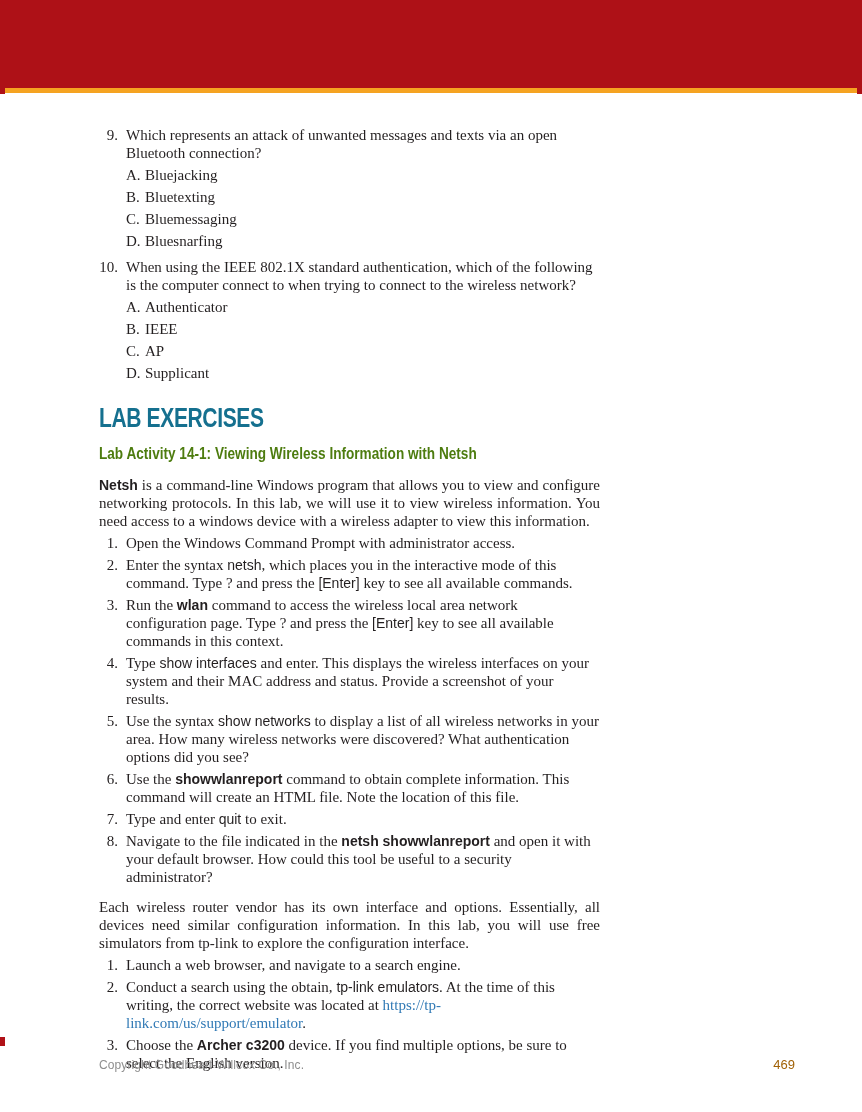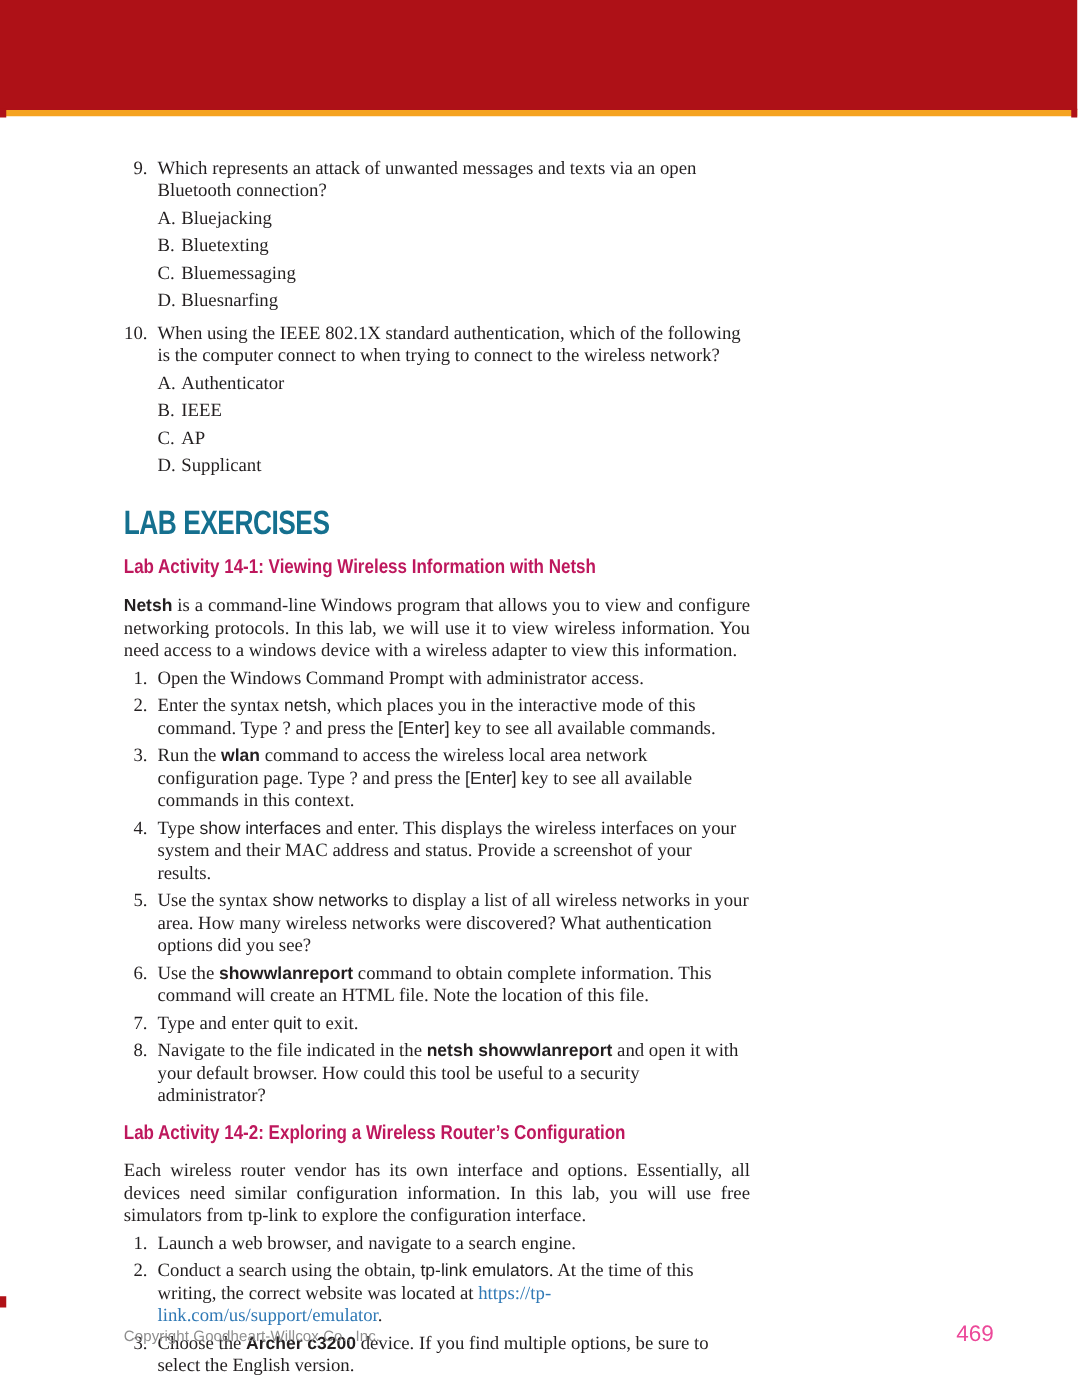--- a/index.html
+++ b/index.html
@@ -29,42 +29,42 @@
     margin-top:19px; margin-bottom:9px;
     font-family:Liberation Sans, sans-serif;
     font-weight:bold; font-size:27px; line-height:1.0;
     color:#15708f; letter-spacing:-0.5px;
   }
   .lab-ex-heading > span { display:inline-block; transform:scaleX(0.78); transform-origin:left center; white-space:nowrap; }
 
   .activity-title {
     font-family:"Liberation Sans", sans-serif;
     font-weight:bold; font-size:16px; line-height:1.15;
-    color:#be185d; margin-bottom:5px;
+    color:#4d7c0f; margin-bottom:5px;
   }
   .activity-title > span { display:inline-block; transform:scaleX(0.85); transform-origin:left center; white-space:nowrap; }
   .activity-2 .activity-title { margin-top:12px; }
 
   .intro { text-align:justify; margin:12px 0 3px 0; }
 
   .steps { margin-top:4px; }
   .step { display:flex; margin-bottom:4px; }
   .stepbody { margin-left:8px; flex:1; }
 
   .s-sans { font-family:"Liberation Sans", sans-serif; font-size:14px; }
   .s-sansbold { font-family:"Liberation Sans", sans-serif; font-weight:bold; font-size:14px; }
   a.s-link { color:#3079b5; text-decoration:none; }
 
   .footer {
     position:absolute; left:99px; top:1057px; width:696px;
     display:flex; justify-content:space-between; align-items:baseline;
     font-family:"Liberation Sans", sans-serif;
   }
   .copyright { font-size:12px; color:#8e8e8e; letter-spacing:0.1px; }
-  .pagenum { font-size:18px; color:#ec4899; }
+  .pagenum { font-size:13px; color:#a16207; }
 </style>
 </head>
 <body>
 
 <div class="band"></div>
 <div class="stripe"></div>
 <div class="stripe-end left"></div>
 <div class="stripe-end right"></div>
 
 <main class="content">
@@ -150,21 +150,20 @@
         <div class="stepbody"><span>Type and enter </span><span class="s-sans">quit</span><span> to exit.</span></div>
       </div>
       <div class="step">
         <div class="num">8.</div>
         <div class="stepbody"><span>Navigate to the file indicated in the </span><span class="s-sansbold">netsh showwlanreport</span><span> and open it with your default browser. How could this tool be useful to a security administrator?</span></div>
       </div>
     </div>
   </section>
 
   <section class="activity-2">
-    <h2 class="activity-title"><span>Lab Activity 14-2: Exploring a Wireless Router’s Configuration</span></h2>
     <p class="intro"><span>Each wireless router vendor has its own interface and options. Essentially, all devices need similar configuration information. In this lab, you will use free simulators from tp-link to explore the configuration interface.</span></p>
     <div class="steps">
       <div class="step">
         <div class="num">1.</div>
         <div class="stepbody"><span>Launch a web browser, and navigate to a search engine.</span></div>
       </div>
       <div class="step">
         <div class="num">2.</div>
         <div class="stepbody"><span>Conduct a search using the obtain, </span><span class="s-sans">tp-link emulators</span><span>. At the time of this writing, the correct website was located at </span><a class="s-link" href="#">https://tp-link.com/us/support/emulator</a><span>.</span></div>
       </div>

